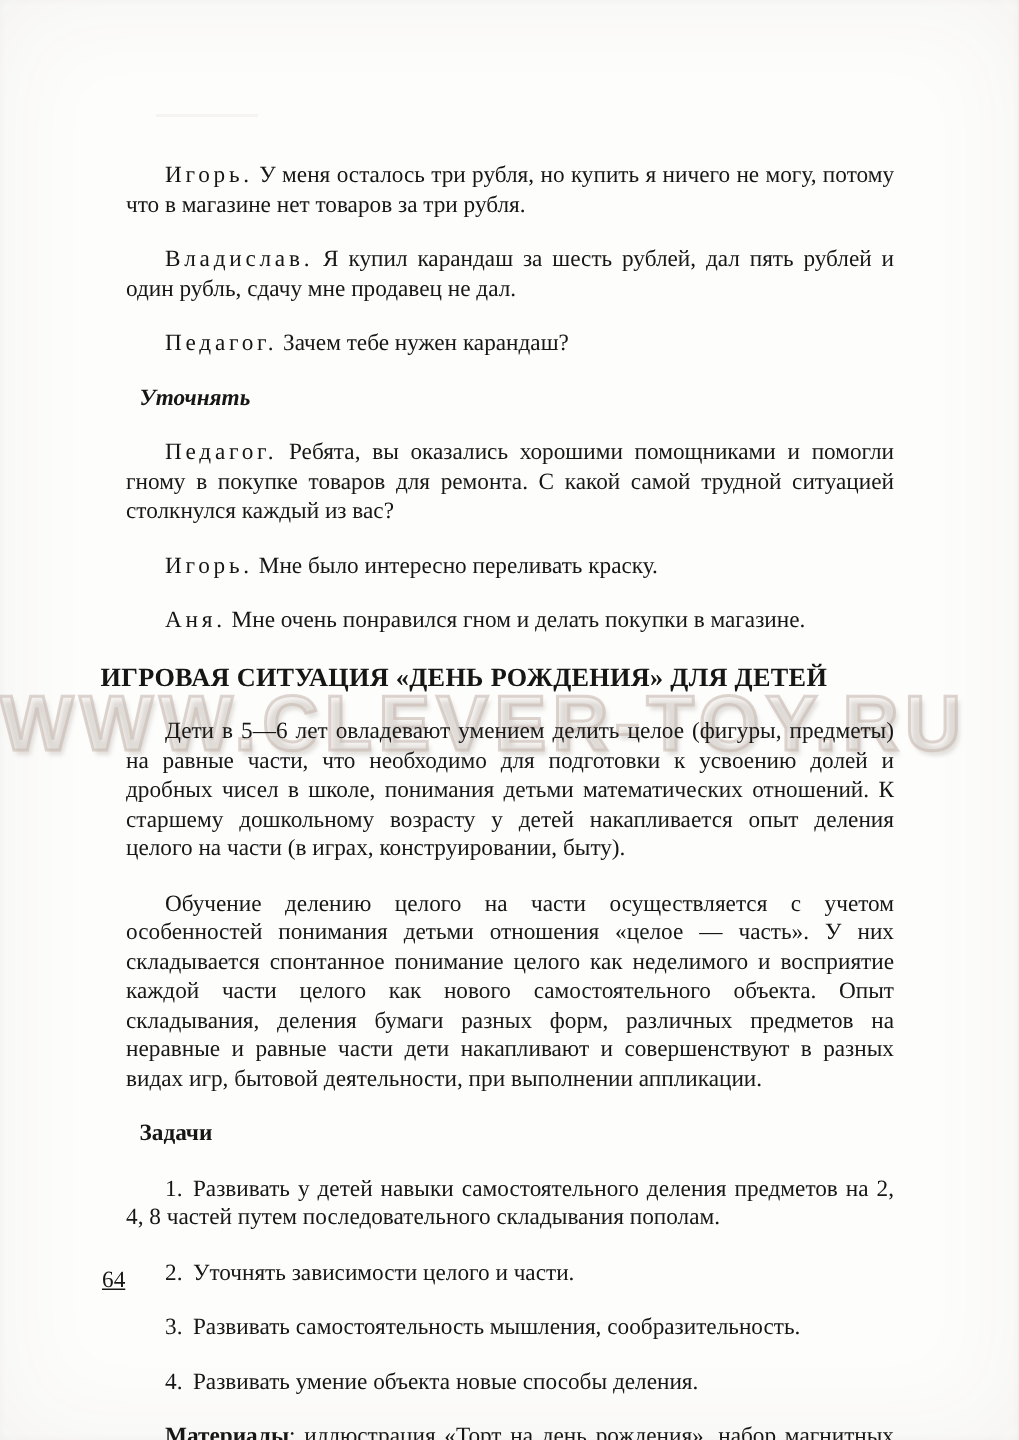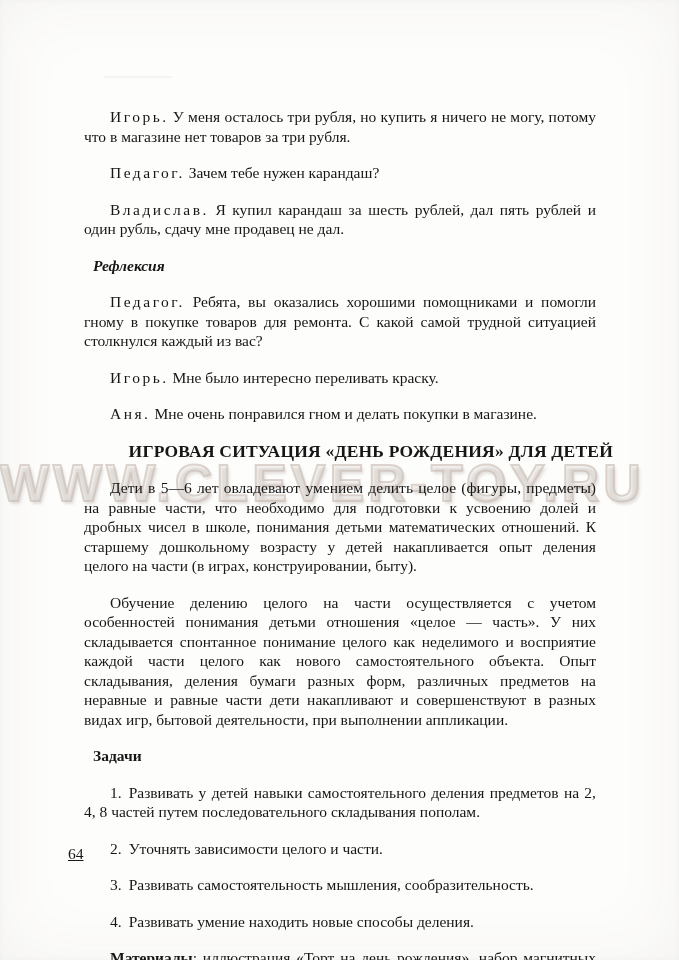--- a/index.html
+++ b/index.html
@@ -21,21 +21,21 @@
     text-align:justify;
   }
   .para { margin:17px; text-indent:26px; }
   .speaker { letter-spacing:2.5px; }
   .reflection-heading {
     margin:0; text-indent:26px;
     font-weight:bold; font-style:italic;
   }
   .section-heading {
     margin:15px 0 14px 0;
-    text-align:right; text-indent:0;
+    text-align:left; text-indent:0;
     font-weight:bold; font-size:17.5px; line-height:20.5px;
     letter-spacing:0.2px;
   }
   .tasks-heading { margin:0; text-indent:26px; font-weight:bold; }
   .task-num { margin-right:7px; }
   .materials-label { font-weight:bold; }
   .page-number {
     position:absolute; left:68px; top:845px;
     font-size:15.5px;
     text-decoration:underline;
@@ -60,26 +60,26 @@
 <div class="page">
 
   <div class="artifact artifact-top"></div>
 
   <div class="watermark">WWW.CLEVER-TOY.RU</div>
 
   <div class="content">
 
     <p class="para"><span class="speaker">Игорь.</span> <span>У меня осталось три рубля, но купить я ничего не могу, потому что в магазине нет товаров за три рубля.</span></p>
 
+    <p class="para"><span class="speaker">Владислав.</span> <span>Я купил карандаш за шесть рублей, дал пять рублей и один рубль, сдачу мне продавец не дал.</span></p>
+
     <p class="para"><span class="speaker">Педагог.</span> <span>Зачем тебе нужен карандаш?</span></p>
 
-    <p class="para"><span class="speaker">Владислав.</span> <span>Я купил карандаш за шесть рублей, дал пять рублей и один рубль, сдачу мне продавец не дал.</span></p>
 
-
-    <p class="reflection-heading">Рефлексия</p>
+    <p class="reflection-heading">Уточнять</p>
 
     <p class="para"><span class="speaker">Педагог.</span> <span>Ребята, вы оказались хорошими помощниками и помогли гному в покупке товаров для ремонта. С какой самой трудной ситуацией столкнулся каждый из вас?</span></p>
 
 
     <p class="para"><span class="speaker">Игорь.</span> <span>Мне было интересно переливать краску.</span></p>
 
     <p class="para"><span class="speaker">Аня.</span> <span>Мне очень понравился гном и делать покупки в магазине.</span></p>
 
     <h2 class="section-heading">
       <div>ИГРОВАЯ СИТУАЦИЯ «ДЕНЬ РОЖДЕНИЯ» ДЛЯ ДЕТЕЙ</div>
@@ -90,21 +90,21 @@
     <p class="para">Обучение делению целого на части осуществляется с учетом особенностей понимания детьми отношения «целое — часть». У них складывается спонтанное понимание целого как неделимого и восприятие каждой части целого как нового самостоятельного объекта. Опыт складывания, деления бумаги разных форм, различных предметов на неравные и равные части дети накапливают и совершенствуют в разных видах игр, бытовой деятельности, при выполнении аппликации.</p>
 
     <p class="tasks-heading">Задачи</p>
 
     <p class="para"><span class="task-num">1.</span><span>Развивать у детей навыки самостоятельного деления предметов на 2, 4, 8 частей путем последовательного складывания пополам.</span></p>
 
     <p class="para"><span class="task-num">2.</span><span>Уточнять зависимости целого и части.</span></p>
 
     <p class="para"><span class="task-num">3.</span><span>Развивать самостоятельность мышления, сообразительность.</span></p>
 
-    <p class="para"><span class="task-num">4.</span><span>Развивать умение находить новые способы деления.</span></p>
+    <p class="para"><span class="task-num">4.</span><span>Развивать умение объекта новые способы деления.</span></p>
 
     <p class="para"><span class="materials-label">Материалы</span><span>: иллюстрация «Торт на день рождения», набор магнитных полосок разных цветов и длины, разделенных на разное количество частей; изображение «цветка» с математическими примерами на состав числа; 3 листка бумаги одинаковой формы и размера (один разделен на 2 равные части, другой — на 4, третий — на 8 равных частей); цветок из 8 лепестков и отдельные лепестки: 2 половины, 4 четверти и 8 одинарных лепестков.</span></p>
 
   </div>
 
   <div class="page-number">64</div>
 
   <div class="artifact artifact-bottom"></div>
 
 </div>

